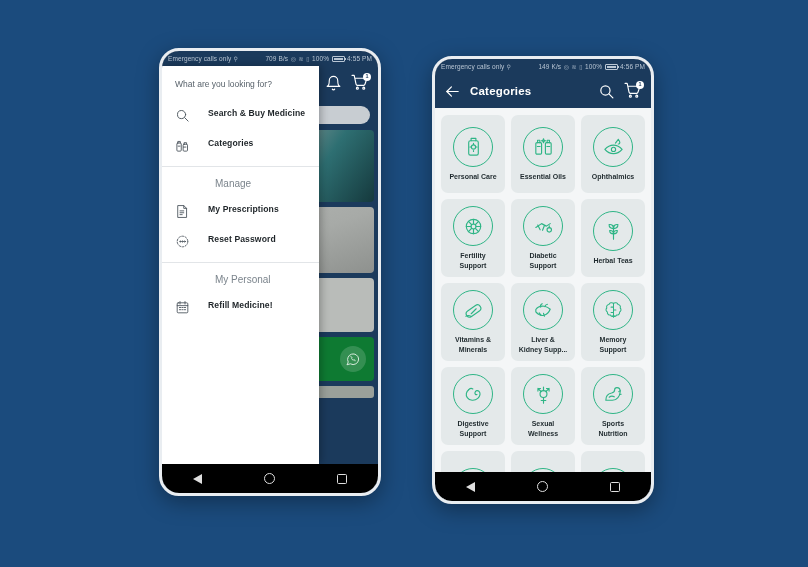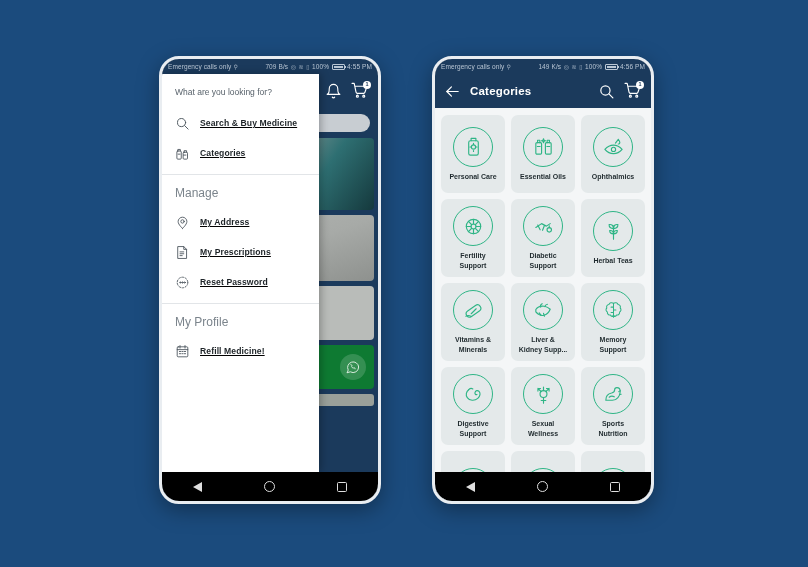--- a/index.html
+++ b/index.html
@@ -13,21 +13,21 @@
   
   .phone {
     position: absolute;
     width: 222px; height: 448px;
     background: #0f2237;
     border-radius: 20px;
     border: 3px solid #e9edf1;
     overflow: hidden;
     box-shadow: 0 6px 22px rgba(0,0,0,.35);
   }
-  #phone-left  { left: 159px; top: 56px; }
+  #phone-left  { left: 159px; top: 48px; }
   #phone-right { left: 432px; top: 56px; }
 
   .screen {
     position: absolute;
     inset: 0;
     border-radius: 17px;
     overflow: hidden;
     background: #fff;
     display: flex;
     flex-direction: column;
@@ -151,30 +151,29 @@
     z-index: 5;
     overflow: hidden;
     box-shadow: 2px 0 8px rgba(0,0,0,.28);
   }
   .drawer-head {
     padding: 13px 13px 11px 13px;
     font-size: 8.5px;
     color: #58626b;
   }
   .menu-item {
-    display: flex; align-items: center;
-    gap: 10px;
+    display: flex; align-items: flex-start;
+    gap: 18px;
     padding: 7.5px 13px;
-    text-decoration: underline;
   }
   .menu-item .mi-ic { width: 15px; height: 15px; flex: 0 0 15px; color:#4a545c; }
   .menu-item .mi-ic svg { width: 100%; height: 100%; display: block; }
   .menu-item .mi-label { font-size: 8.6px; color: #1e2428; font-weight: bold; letter-spacing: .1px; }
   .drawer-sep { height: 1px; background: #e2e5e8; margin: 6px 0 0 0; }
-  .group-title { font-size: 12px; color: #7b848c; padding: 11px 13px 7px 13px; }
+  .group-title { font-size: 10px; color: #7b848c; padding: 11px 13px 7px 13px; margin-left: 40px; }
 
   
   .cat-body {
     flex: 1;
     background: #f4f6f7;
     padding: 7px 6px 0 6px;
     display: grid;
     grid-template-columns: repeat(3, 1fr);
     gap: 6px;
     align-content: start;
@@ -326,29 +325,20 @@
           </svg>
         </span>
         <span class="mi-label">Categories</span>
       </div>
 
       <div class="drawer-sep"></div>
       <div class="group-title">Manage</div>
 
 
 
-      <div class="menu-item">
-        <span class="mi-ic">
-          <svg viewBox="0 0 24 24" fill="none" stroke="currentColor" stroke-width="1.4" stroke-linecap="round" stroke-linejoin="round">
-              <path d="M12 21.5s7-6.1 7-11a7 7 0 10-14 0c0 4.9 7 11 7 11z"></path>
-              <circle cx="12" cy="10.3" r="2.7"></circle>
-            </svg>
-        </span>
-        <span class="mi-label">My Address</span>
-      </div>
 
       <div class="menu-item">
         <span class="mi-ic">
           <svg viewBox="0 0 24 24" fill="none" stroke="currentColor" stroke-width="1.4" stroke-linecap="round" stroke-linejoin="round">
               <path d="M5 2.5h9l4.5 4.5v14.5H5z"></path>
               <path d="M14 2.5V7h4.5"></path>
               <path d="M8 11h6M8 14h6M8 17h3.5"></path>
             </svg>
         </span>
         <span class="mi-label">My Prescriptions</span>
@@ -360,21 +350,21 @@
               <circle cx="12" cy="12" r="8.5" stroke-dasharray="3 2.4"></circle>
               <circle cx="8.5" cy="12" r="1"></circle>
               <circle cx="12" cy="12" r="1"></circle>
               <circle cx="15.5" cy="12" r="1"></circle>
             </svg>
         </span>
         <span class="mi-label">Reset Password</span>
       </div>
 
       <div class="drawer-sep"></div>
-      <div class="group-title">My Profile</div>
+      <div class="group-title">My Personal</div>
 
 
       <div class="menu-item">
         <span class="mi-ic">
           <svg viewBox="0 0 24 24" fill="none" stroke="currentColor" stroke-width="1.4" stroke-linecap="round" stroke-linejoin="round">
               <rect x="3.5" y="4.5" width="17" height="16" rx="1.6"></rect>
               <path d="M3.5 9h17M8 2.5v4M16 2.5v4"></path>
               <path d="M7 12h2M11 12h2M15 12h2M7 15.5h2M11 15.5h2M15 15.5h2"></path>
             </svg>
         </span>

